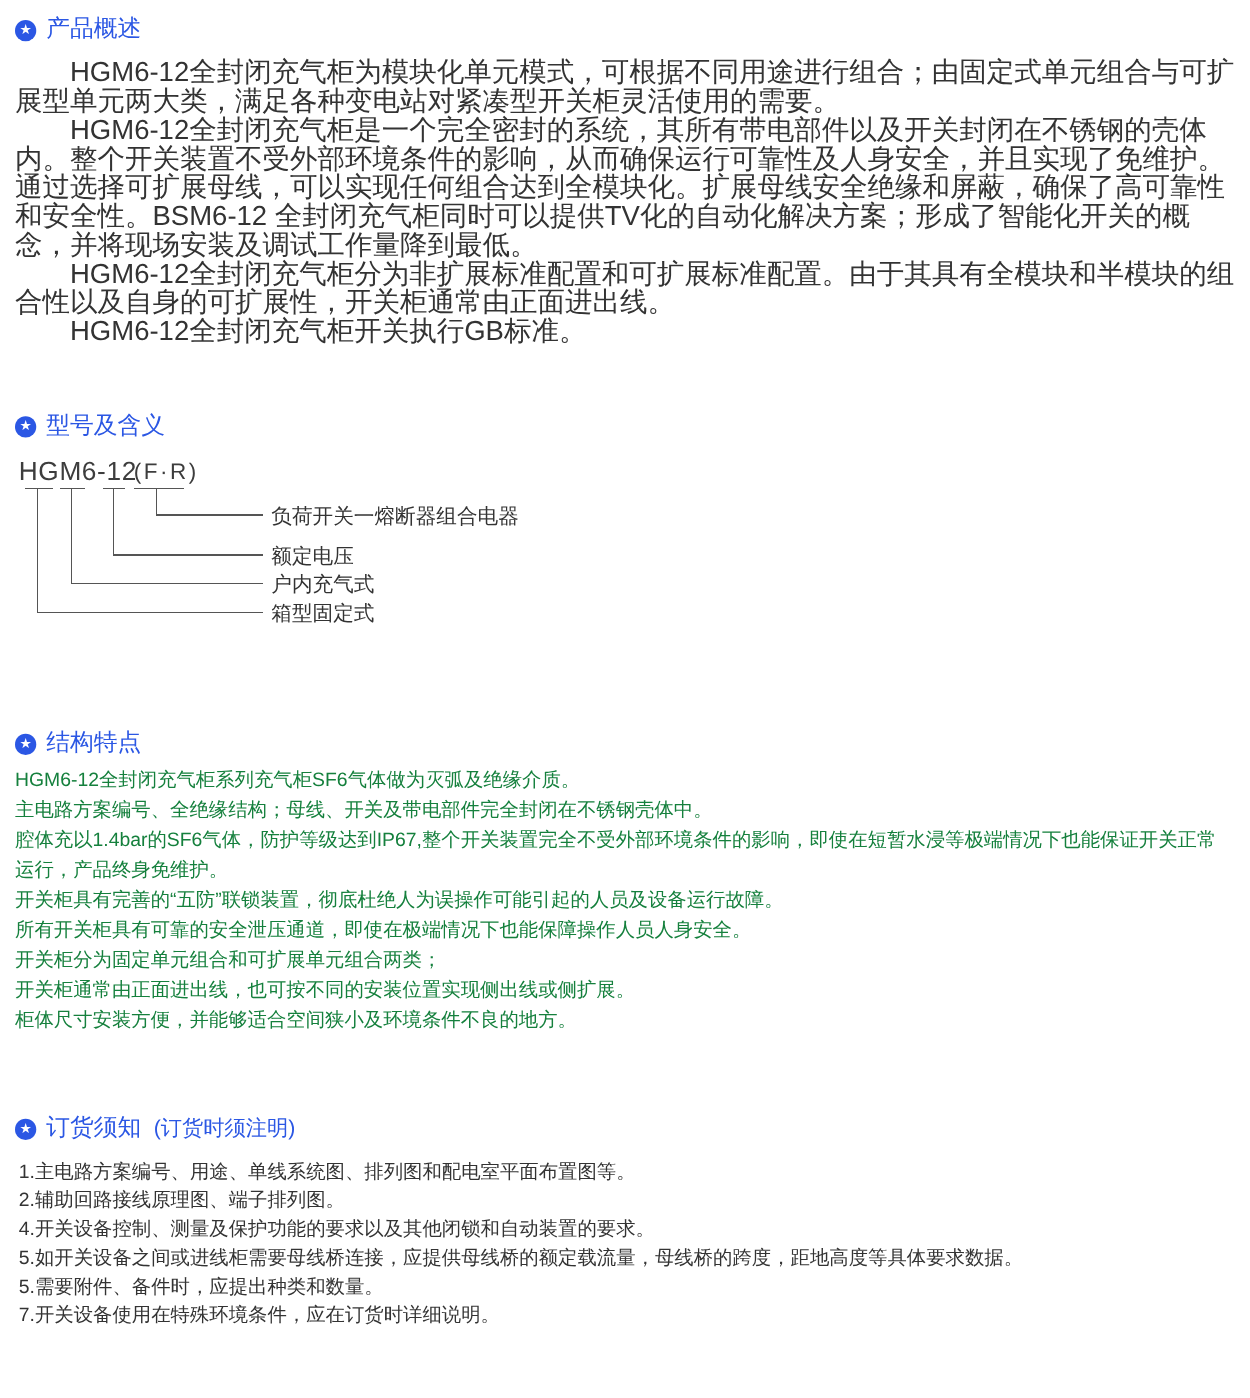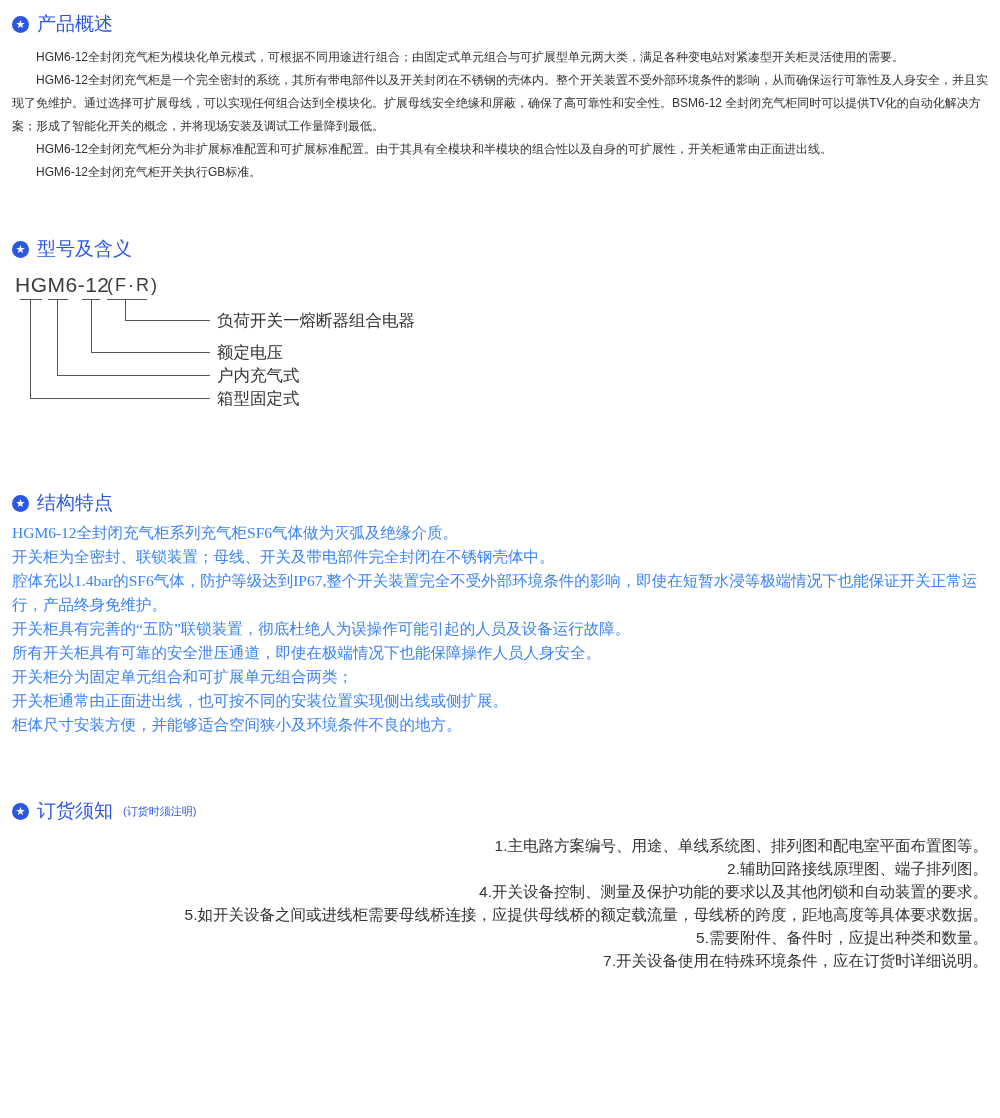--- a/index.html
+++ b/index.html
@@ -12,30 +12,30 @@
   .heading{
     display:flex;align-items:center;gap:8px;
     color:#2b57e4;font-size:19px;line-height:22px;font-weight:400;
   }
   .star-icon{
     flex:0 0 auto;width:17px;height:17px;border-radius:50%;
     background:#2b57e4;color:#ffffff;
     display:inline-flex;align-items:center;justify-content:center;
     font-size:11px;line-height:1;
   }
-  .heading .subtitle{font-size:11px;margin-left:2px;}
+  .heading .subtitle{font-size:17px;margin-left:2px;}
   .overview{margin-top:11px;}
-  .overview p{margin:0;font-size:12px;line-height:23px;text-indent:2em;color:#333333;}
+  .overview p{margin:0;font-size:22px;line-height:23px;text-indent:2em;color:#333333;}
   .heading.model-h{margin-top:54px;}
   .model-svg{display:block;margin-top:10px;}
   .heading.features-h{margin-top:82px;}
   .features{margin-top:7px;}
-  .features p{margin:0;font-size:15.5px;line-height:24px;color:#3b82f6;font-family:Liberation Serif, serif;}
+  .features p{margin:0;font-size:15.5px;line-height:24px;color:#15803d;}
   .heading.ordering-h{margin-top:63px;}
-  .ordering{margin-top:12px;padding-left:3px;text-align:right;}
+  .ordering{margin-top:12px;padding-left:3px;}
   .ordering p{margin:0;font-size:15.5px;line-height:23px;color:#333333;}
   svg text{font-family:"Liberation Sans","DejaVu Sans",sans-serif;}
   .model-code{font-size:21px;fill:#3d3d3d;letter-spacing:0.5px;}
   .model-suffix{font-size:18px;fill:#3d3d3d;letter-spacing:2px;}
   .model-label{font-size:16.5px;fill:#333333;}
   .diagram-line{stroke:#555555;stroke-width:1;fill:none;shape-rendering:crispEdges;}
 </style>
 </head>
 <body>
 
@@ -81,21 +81,21 @@
     </svg>
   </div>
 
   <div class="section">
     <div class="heading features-h">
       <span class="star-icon">★</span>
       <span>结构特点</span>
     </div>
     <div class="features">
       <p>HGM6-12全封闭充气柜系列充气柜SF6气体做为灭弧及绝缘介质。</p>
-      <p>开关柜为全密封、联锁装置；母线、开关及带电部件完全封闭在不锈钢壳体中。</p>
+      <p>主电路方案编号、全绝缘结构；母线、开关及带电部件完全封闭在不锈钢壳体中。</p>
       <p>腔体充以1.4bar的SF6气体，防护等级达到IP67,整个开关装置完全不受外部环境条件的影响，即使在短暂水浸等极端情况下也能保证开关正常运行，产品终身免维护。</p>
       <p>开关柜具有完善的“五防”联锁装置，彻底杜绝人为误操作可能引起的人员及设备运行故障。</p>
       <p>所有开关柜具有可靠的安全泄压通道，即使在极端情况下也能保障操作人员人身安全。</p>
       <p>开关柜分为固定单元组合和可扩展单元组合两类；</p>
       <p>开关柜通常由正面进出线，也可按不同的安装位置实现侧出线或侧扩展。</p>
       <p>柜体尺寸安装方便，并能够适合空间狭小及环境条件不良的地方。</p>
     </div>
   </div>
 
   <div class="section">

